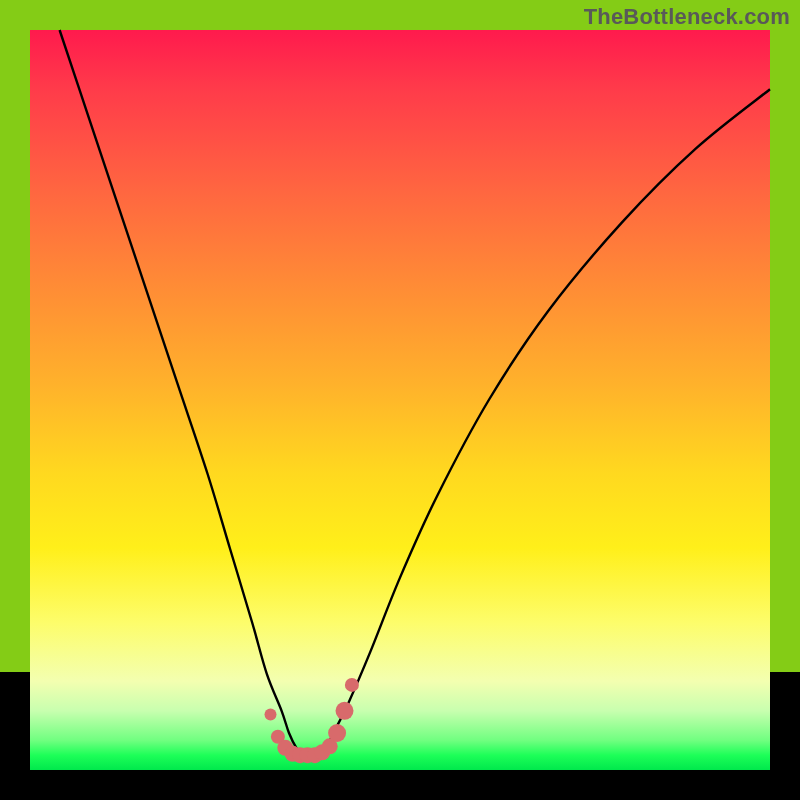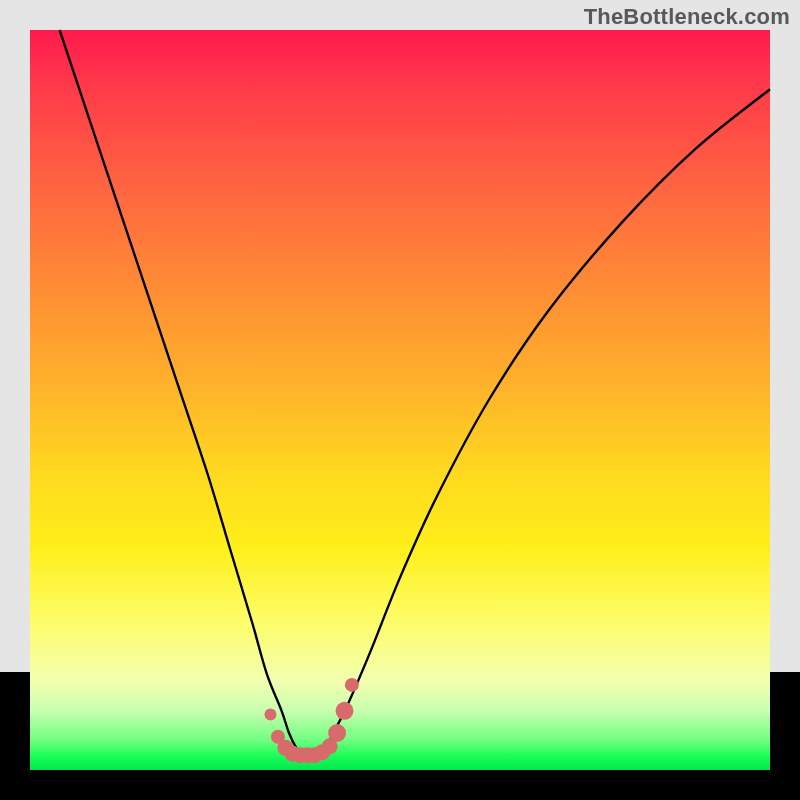--- a/index.html
+++ b/index.html
@@ -10,21 +10,21 @@
     overflow: hidden;
     background: #000;
     font-family: Arial, Helvetica, sans-serif;
   }
   .frame {
     position: absolute;
     left: 0;
     top: 0;
     width: 800px;
     height: 672px;
-    background: #e5e5e5;
+    background: #84cc16;
     text-decoration: underline;
   }
   .plot {
     position: absolute;
     left: 30px;
     top: 30px;
     width: 740px;
     height: 740px;
     
     background: linear-gradient(

